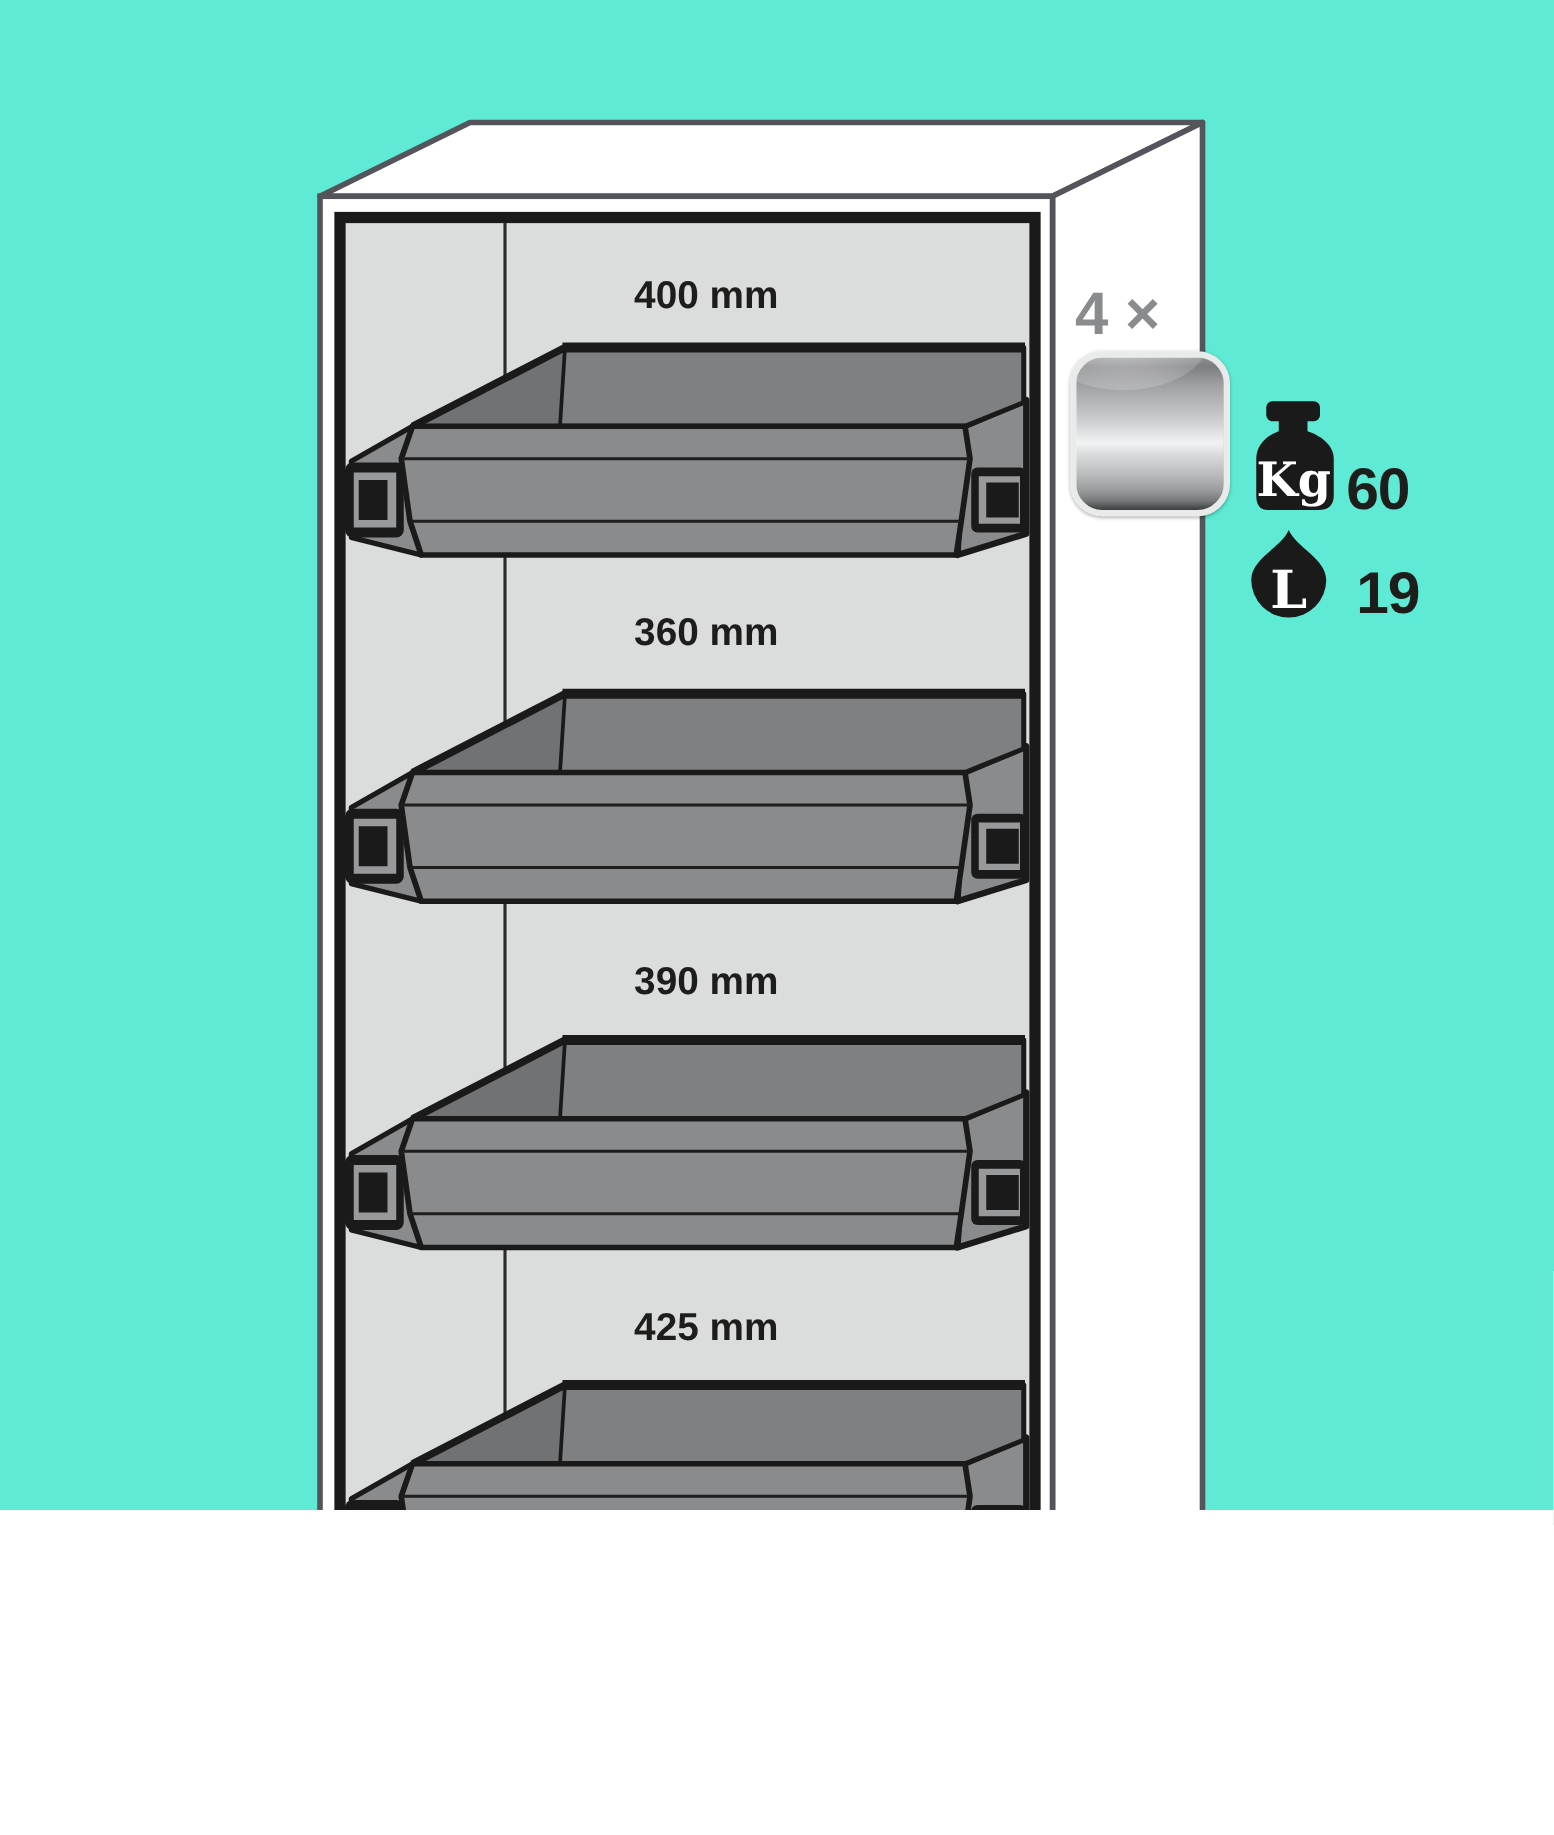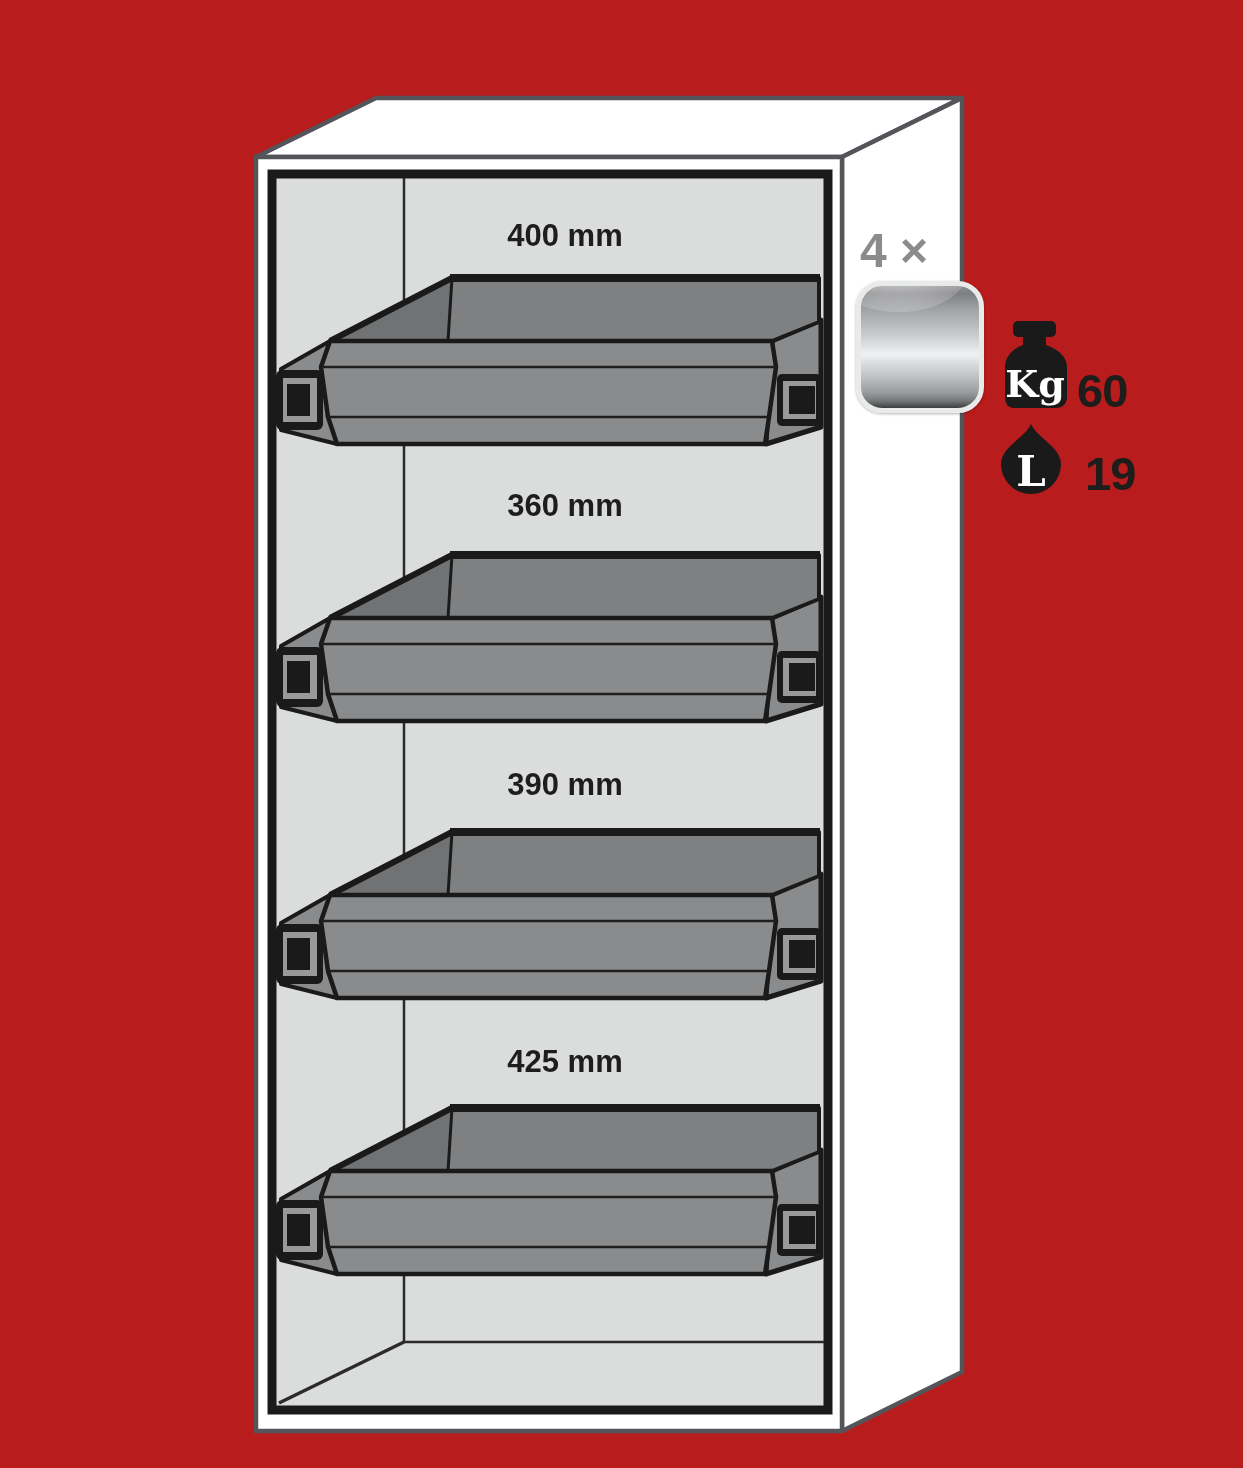--- a/index.html
+++ b/index.html
@@ -1,19 +1,19 @@
 <!DOCTYPE html>
 <html><head>
 <meta charset="utf-8">
 <style>
   html,body{margin:0;padding:0;background:#ffffff;}
   #stage{
     position:relative;
-    width:1243px;height:1468px;
-    background:#b91c1c;
+    width:1243px;height:1208px;
+    background:#5eead4;
     font-family:"Liberation Sans", sans-serif;
     overflow:hidden;
   }
   #drawing{position:absolute;left:0;top:0;}
   .steel-icon{
     position:absolute;left:856px;top:281px;width:128px;height:132px;
     box-sizing:border-box;border:5px solid #e9eaea;border-radius:26px;
     background:linear-gradient(180deg,
       #8e8f91 0%,#7d7e80 6%,#9fa0a2 18%,#babbbd 32%,#d3d4d6 44%,
       #f1f2f3 56%,#d9dadb 64%,#bcbdbf 76%,#9b9c9e 87%,#77787a 94%,#3c3d3f 100%);

